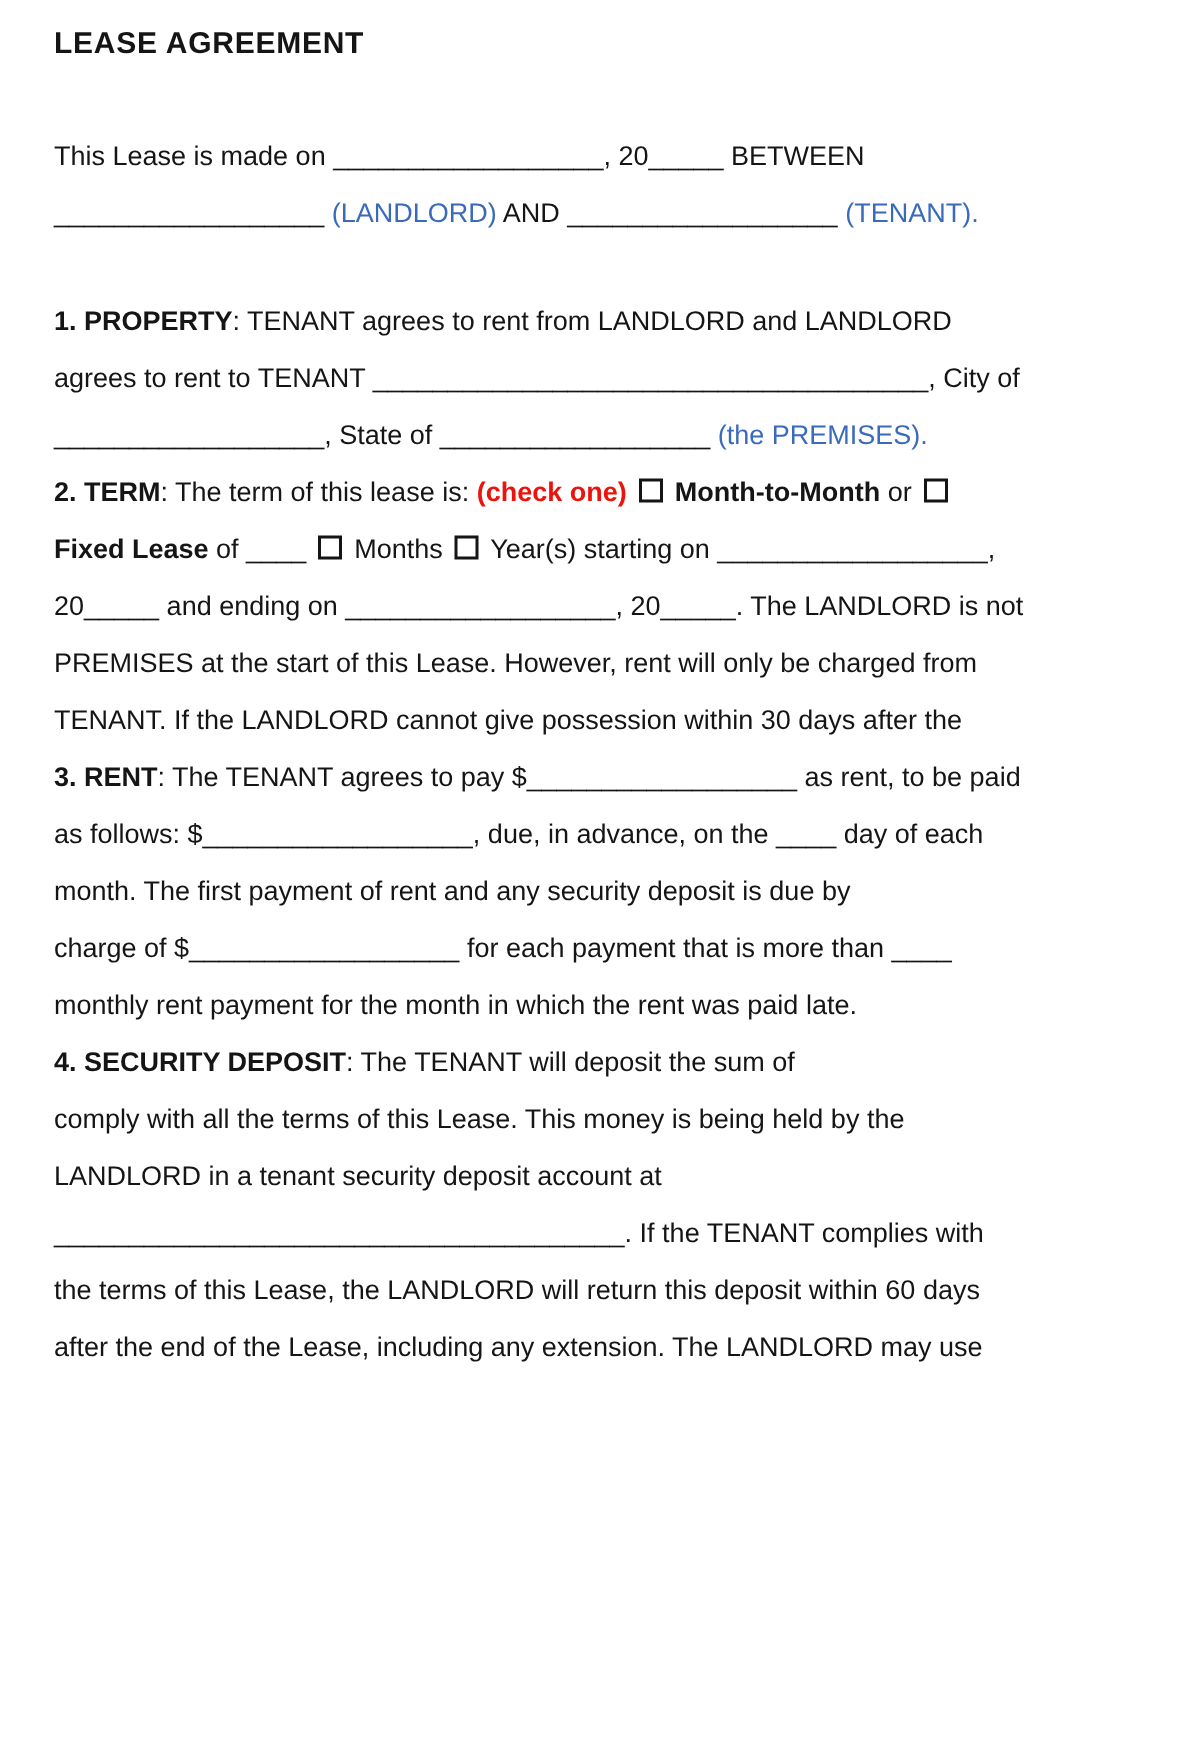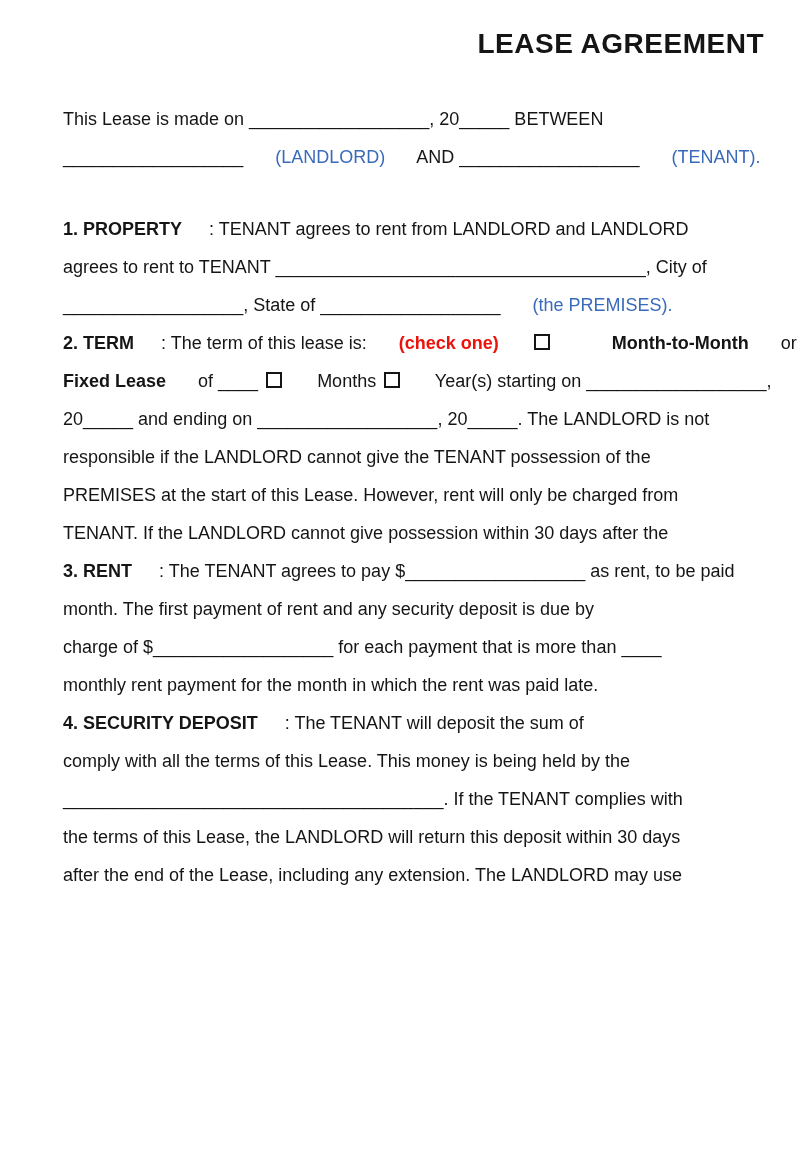--- a/index.html
+++ b/index.html
@@ -12,41 +12,41 @@
     width: 800px;
     height: 1168px;
     background: var(--page-bg, #ffffff);
     overflow: hidden;
     font-family: "Liberation Sans", sans-serif;
     color: var(--ink, #151515);
     box-sizing: border-box;
     padding: 0 36px;
   }
   .doc-title {
-    padding-top: 32px;
-    text-align: right;
-    font-size: 28px;
+    padding-top: 17px;
+    text-align: left;
+    font-size: 20px;
     line-height: 24px;
     font-weight: 700;
     letter-spacing: 0.5px;
     color: var(--ink, #151515);
   }
   .intro-block {
     margin-top: 44px;
   }
   .body-block {
     margin-top: 34px;
   }
   .line {
     line-height: 38px;
     height: 38px;
     font-size: 18px;
     white-space: nowrap;
   }
-  .run { font-weight: 400; margin-left: 27px; }
+  .run { font-weight: 400; }
   .run.bold { font-weight: 700; }
   .run.blue { color: var(--blue, #3a6bbb); }
   .run.red  { color: var(--red, #eb130b); font-weight: 700; }
   .cbox {
     display: inline-block;
     width: 12px;
     height: 12px;
     border: 2px solid var(--ink, #151515);
     margin: 0 3px;
     vertical-align: -1px;
@@ -63,26 +63,27 @@
       <div class="line"><span class="run normal">__________________ </span><span class="run blue">(LANDLORD)</span><span class="run normal"> AND __________________ </span><span class="run blue">(TENANT).</span></div>
     </div>
 
   <div class="body-block">
       <div class="line"><span class="run bold">1. PROPERTY</span><span class="run normal">: TENANT agrees to rent from LANDLORD and LANDLORD</span></div>
       <div class="line"><span class="run normal">agrees to rent to TENANT _____________________________________, City of</span></div>
       <div class="line"><span class="run normal">__________________, State of __________________ </span><span class="run blue">(the PREMISES).</span></div>
       <div class="line"><span class="run bold">2. TERM</span><span class="run normal">: The term of this lease is: </span><span class="run red">(check one)</span><span class="run normal"> </span><span class="cbox"></span><span class="run normal"> </span><span class="run bold">Month-to-Month</span><span class="run normal"> or </span><span class="cbox"></span></div>
       <div class="line"><span class="run bold">Fixed Lease</span><span class="run normal"> of ____ </span><span class="cbox"></span><span class="run normal"> Months </span><span class="cbox"></span><span class="run normal"> Year(s) starting on __________________,</span></div>
       <div class="line"><span class="run normal">20_____ and ending on __________________, 20_____. The LANDLORD is not</span></div>
-      <div class="line"><span class="run normal">responsible if the LANDLORD cannot give the TENANT possession of the</span></div>
       <div class="line"><span class="run normal">PREMISES at the start of this Lease. However, rent will only be charged from</span></div>
       <div class="line"><span class="run normal">TENANT. If the LANDLORD cannot give possession within 30 days after the</span></div>
       <div class="line"><span class="run bold">3. RENT</span><span class="run normal">: The TENANT agrees to pay $__________________ as rent, to be paid</span></div>
+      <div class="line"><span class="run normal">as follows: $__________________, due, in advance, on the ____ day of each</span></div>
       <div class="line"><span class="run normal">month. The first payment of rent and any security deposit is due by</span></div>
       <div class="line"><span class="run normal">charge of $__________________ for each payment that is more than ____</span></div>
       <div class="line"><span class="run normal">monthly rent payment for the month in which the rent was paid late.</span></div>
       <div class="line"><span class="run bold">4. SECURITY DEPOSIT</span><span class="run normal">: The TENANT will deposit the sum of</span></div>
       <div class="line"><span class="run normal">comply with all the terms of this Lease. This money is being held by the</span></div>
+      <div class="line"><span class="run normal">LANDLORD in a tenant security deposit account at</span></div>
       <div class="line"><span class="run normal">______________________________________. If the TENANT complies with</span></div>
-      <div class="line"><span class="run normal">the terms of this Lease, the LANDLORD will return this deposit within 30 days</span></div>
+      <div class="line"><span class="run normal">the terms of this Lease, the LANDLORD will return this deposit within 60 days</span></div>
       <div class="line"><span class="run normal">after the end of the Lease, including any extension. The LANDLORD may use</span></div>
     </div>
 </div>
 
 </body></html>

